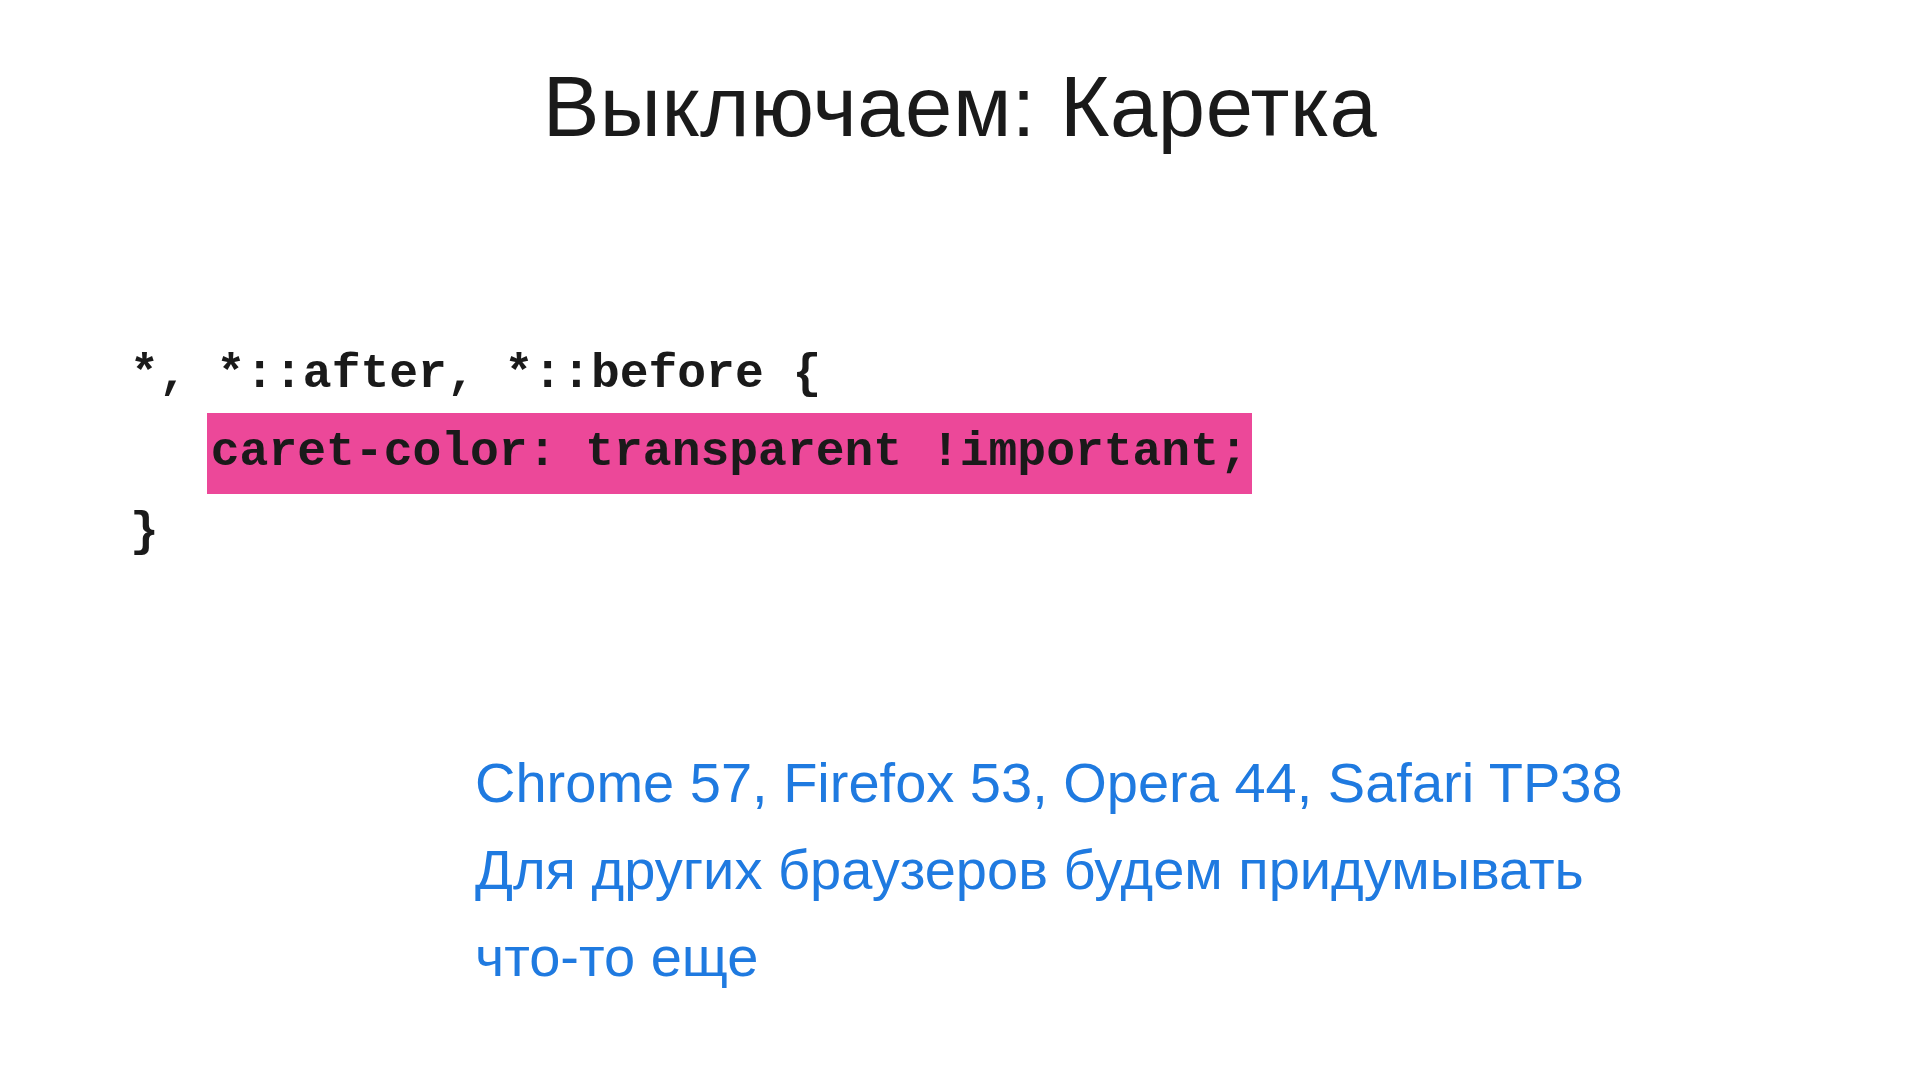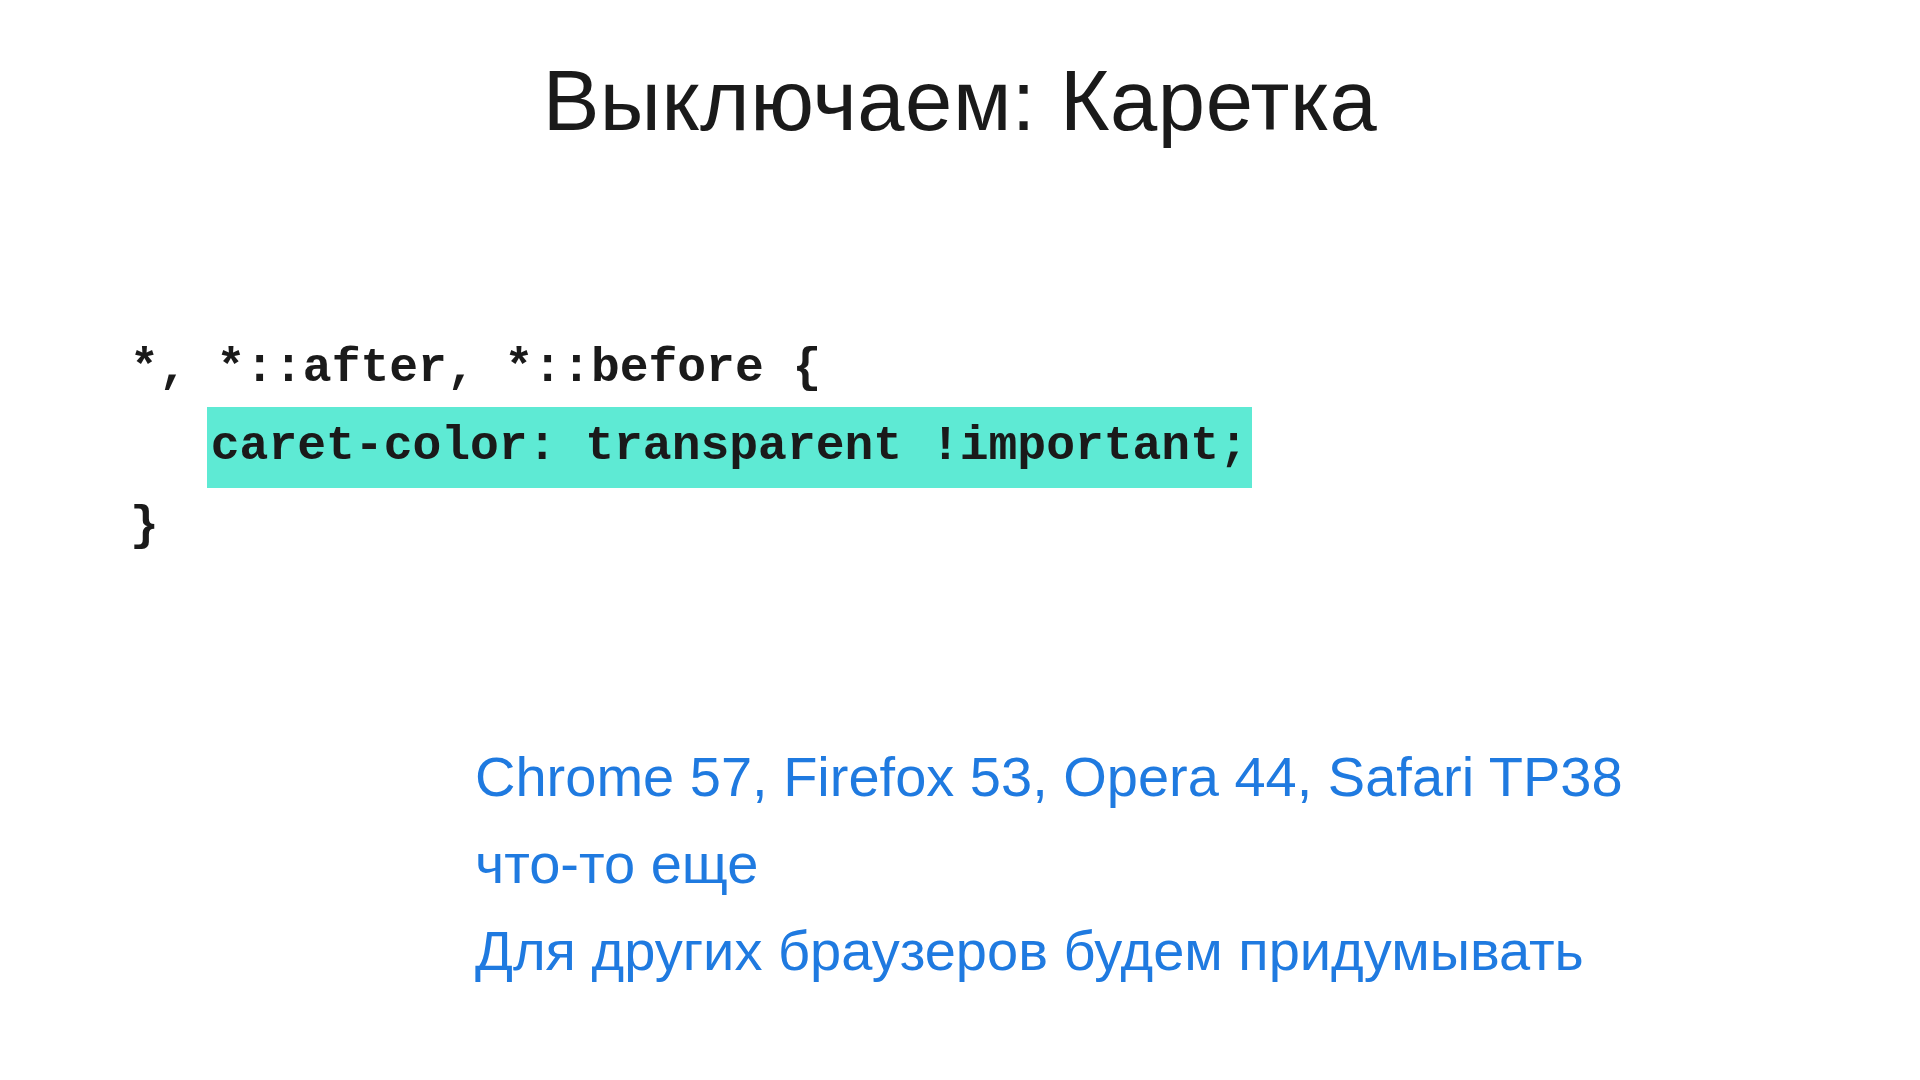--- a/index.html
+++ b/index.html
@@ -15,36 +15,36 @@
       height: 100%;
       position: relative;
       padding: 48px 130px 0 130px;
     }
     .title {
       text-align: center;
       font-size: 85px;
       font-weight: 300;
       color: #1a1a1a;
       letter-spacing: 0.5px;
-      margin-top: 4px;
+      margin-top: 10px;
     }
     .code-block {
       margin-top: 180px;
       font-family: "SFMono-Regular", Menlo, Monaco, Consolas, "Courier New", monospace;
       font-size: 48px;
       line-height: 1.6;
       color: #1a1a1a;
       font-weight: 700;
     }
     .code-line {
       white-space: pre;
     }
     .indent { display: inline-block; width: 1.6em; }
     .hl {
-      background: #5eead4;
+      background: #ec4899;
       padding: 1px 4px 3px 4px;
       display: inline-block;
     }
     .notes {
       margin-top: 170px;
       margin-left: 345px;
       font-size: 56px;
       font-weight: 300;
       color: #1f7ae0;
       line-height: 1.55;
@@ -58,16 +58,16 @@
   <h1 class="title">Выключаем: Каретка</h1>
 
   <div class="code-block">
     <div class="code-line">*, *::after, *::before {</div>
     <div class="code-line"><span class="indent"></span><span class="hl">caret-color: transparent !important;</span></div>
     <div class="code-line">}</div>
   </div>
 
   <div class="notes">
     <span class="line">Chrome 57, Firefox 53, Opera 44, Safari TP38</span>
+    <span class="line">Для других браузеров будем придумывать</span>
     <span class="line">что-то еще</span>
-    <span class="line">Для других браузеров будем придумывать</span>
   </div>
 </div>
 
 </body></html>

